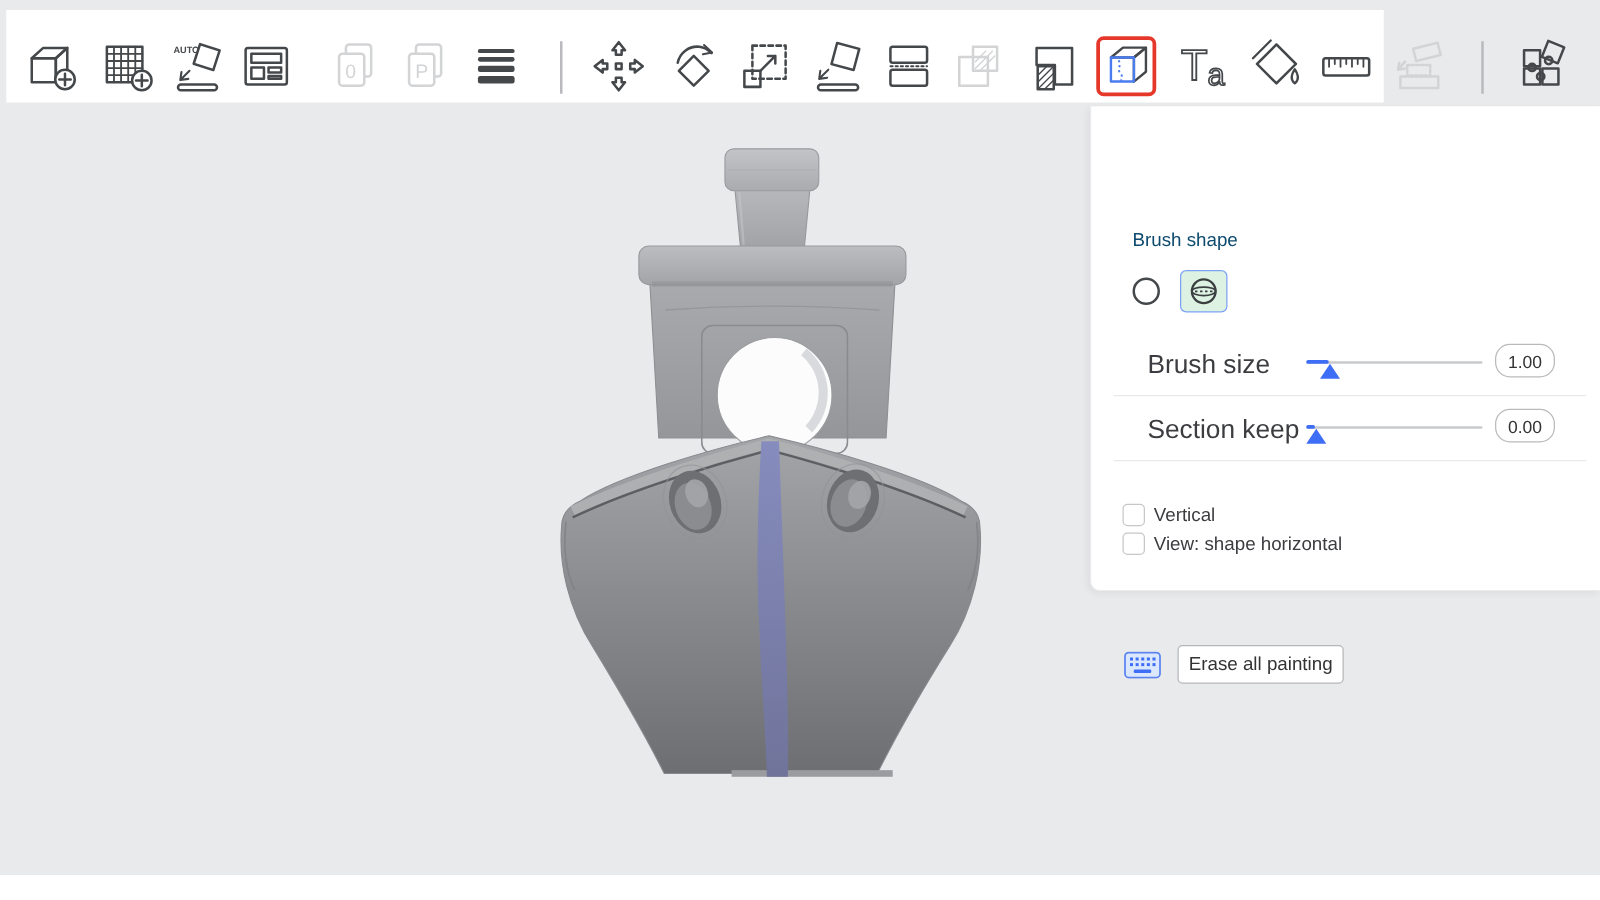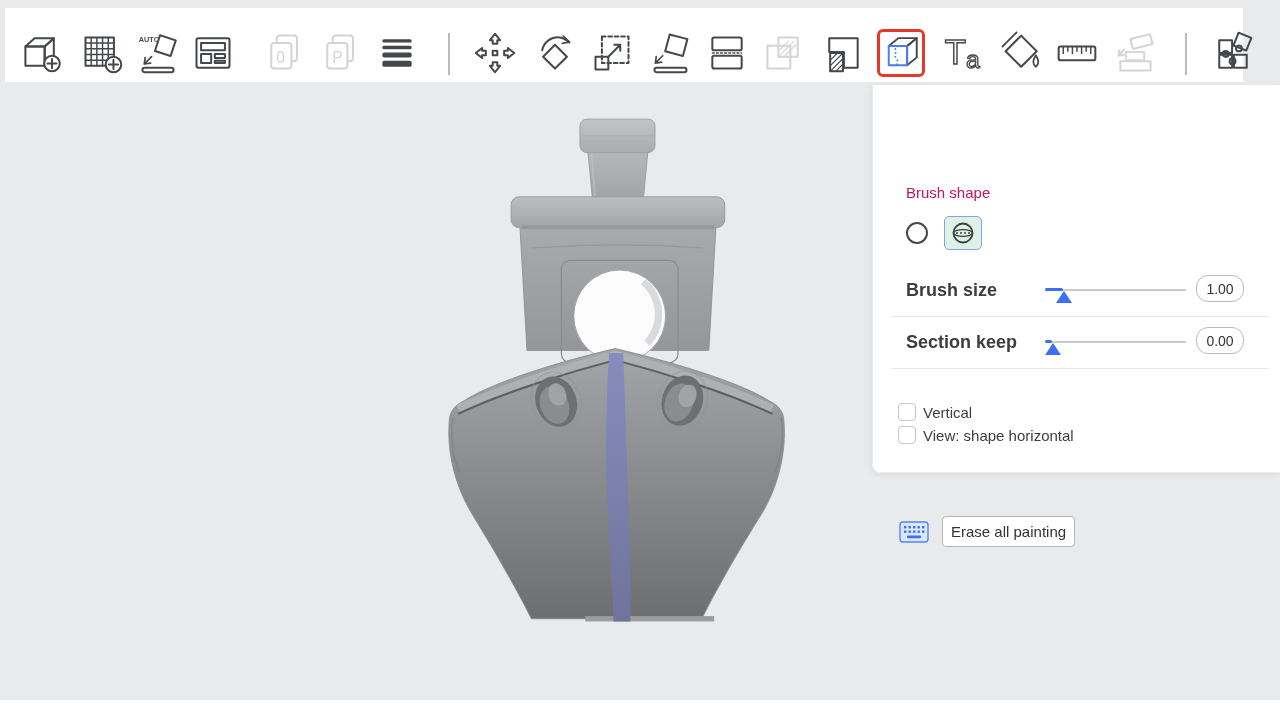--- a/index.html
+++ b/index.html
@@ -1,39 +1,39 @@
 <!DOCTYPE html>
 <html><head>
 <meta charset="utf-8">
 <style>
   html,body{margin:0;padding:0;background:#d7d8da;}
   #stage{position:relative;width:1280px;height:720px;background:#e9eaeb;overflow:hidden;
          font-family:"Liberation Sans",sans-serif;-webkit-font-smoothing:antialiased;}
   
-  #toolbar{position:absolute;left:5px;top:8px;width:1238px;height:74px;background:#ffffff;}
+  #toolbar{position:absolute;left:5px;top:8px;width:1102px;height:74px;background:#ffffff;}
   .tool{position:absolute;top:21px;width:48px;height:48px;display:flex;align-items:center;justify-content:center;
         color:#45484b;box-sizing:border-box;border-radius:6px;}
   .tool svg{width:44px;height:44px;display:block;}
   .tool.disabled{color:#d3d4d6;}
   .tool.selected{border:3px solid #e5382a;}
   .tsep{position:absolute;top:25px;width:2px;height:42px;background:#b9babd;}
   
   #viewport{position:absolute;left:0;top:82px;width:1280px;height:618px;}
   #bottom-strip{position:absolute;left:0;top:700px;width:1280px;height:20px;background:#ffffff;}
   
   #panel{position:absolute;left:872px;top:85px;width:408px;height:388px;background:#ffffff;
          border-left:1px solid #ececee;border-bottom:1px solid #ececee;border-radius:0 0 0 8px;
          box-shadow:-2px 2px 6px rgba(0,0,0,.05);box-sizing:border-box;}
-  .plabel{position:absolute;left:33px;font-size:15px;color:#be185d;}
+  .plabel{position:absolute;left:33px;font-size:15px;color:#0c4a6e;}
   .brush-row{position:absolute;left:25px;top:131px;display:flex;gap:8px;align-items:center;}
   .brush-btn{width:38px;height:34px;display:flex;align-items:center;justify-content:center;
              border:1.5px solid transparent;border-radius:5px;box-sizing:border-box;background:transparent;}
   .brush-btn.selected{background:#def2e3;border-color:#7da2f4;}
   .row{position:absolute;left:0;width:408px;height:30px;}
-  .rlabel{position:absolute;left:33px;top:5px;font-size:18px;color:#3c3d40;white-space:nowrap;font-weight:bold;}
+  .rlabel{position:absolute;left:45px;top:5px;font-size:21px;color:#3c3d40;white-space:nowrap;}
   .slider{position:absolute;left:172px;top:0;width:141px;height:30px;}
   .slider .track{position:absolute;left:0;top:14px;width:141px;height:2px;background:#c9cacc;border-radius:1px;}
   .slider .fill{position:absolute;left:0;top:13px;height:3px;background:#3e6ef6;border-radius:2px;}
   .slider .thumb{position:absolute;top:16px;width:0;height:0;border-left:8px solid transparent;
                  border-right:8px solid transparent;border-bottom:12px solid #3e6ef6;}
   .vbox{position:absolute;left:323px;top:0;width:48px;height:27px;border:1px solid #b9babd;border-radius:12px;
         background:#fff;display:flex;align-items:center;justify-content:center;font-size:14px;color:#333;box-sizing:border-box;}
   .row.disabled .rlabel{color:#b5b6b9;}
   .row.disabled .slider .track{background:#e0e1e3;}
   .row.disabled .slider .fill{background:#b9c9f5;}

